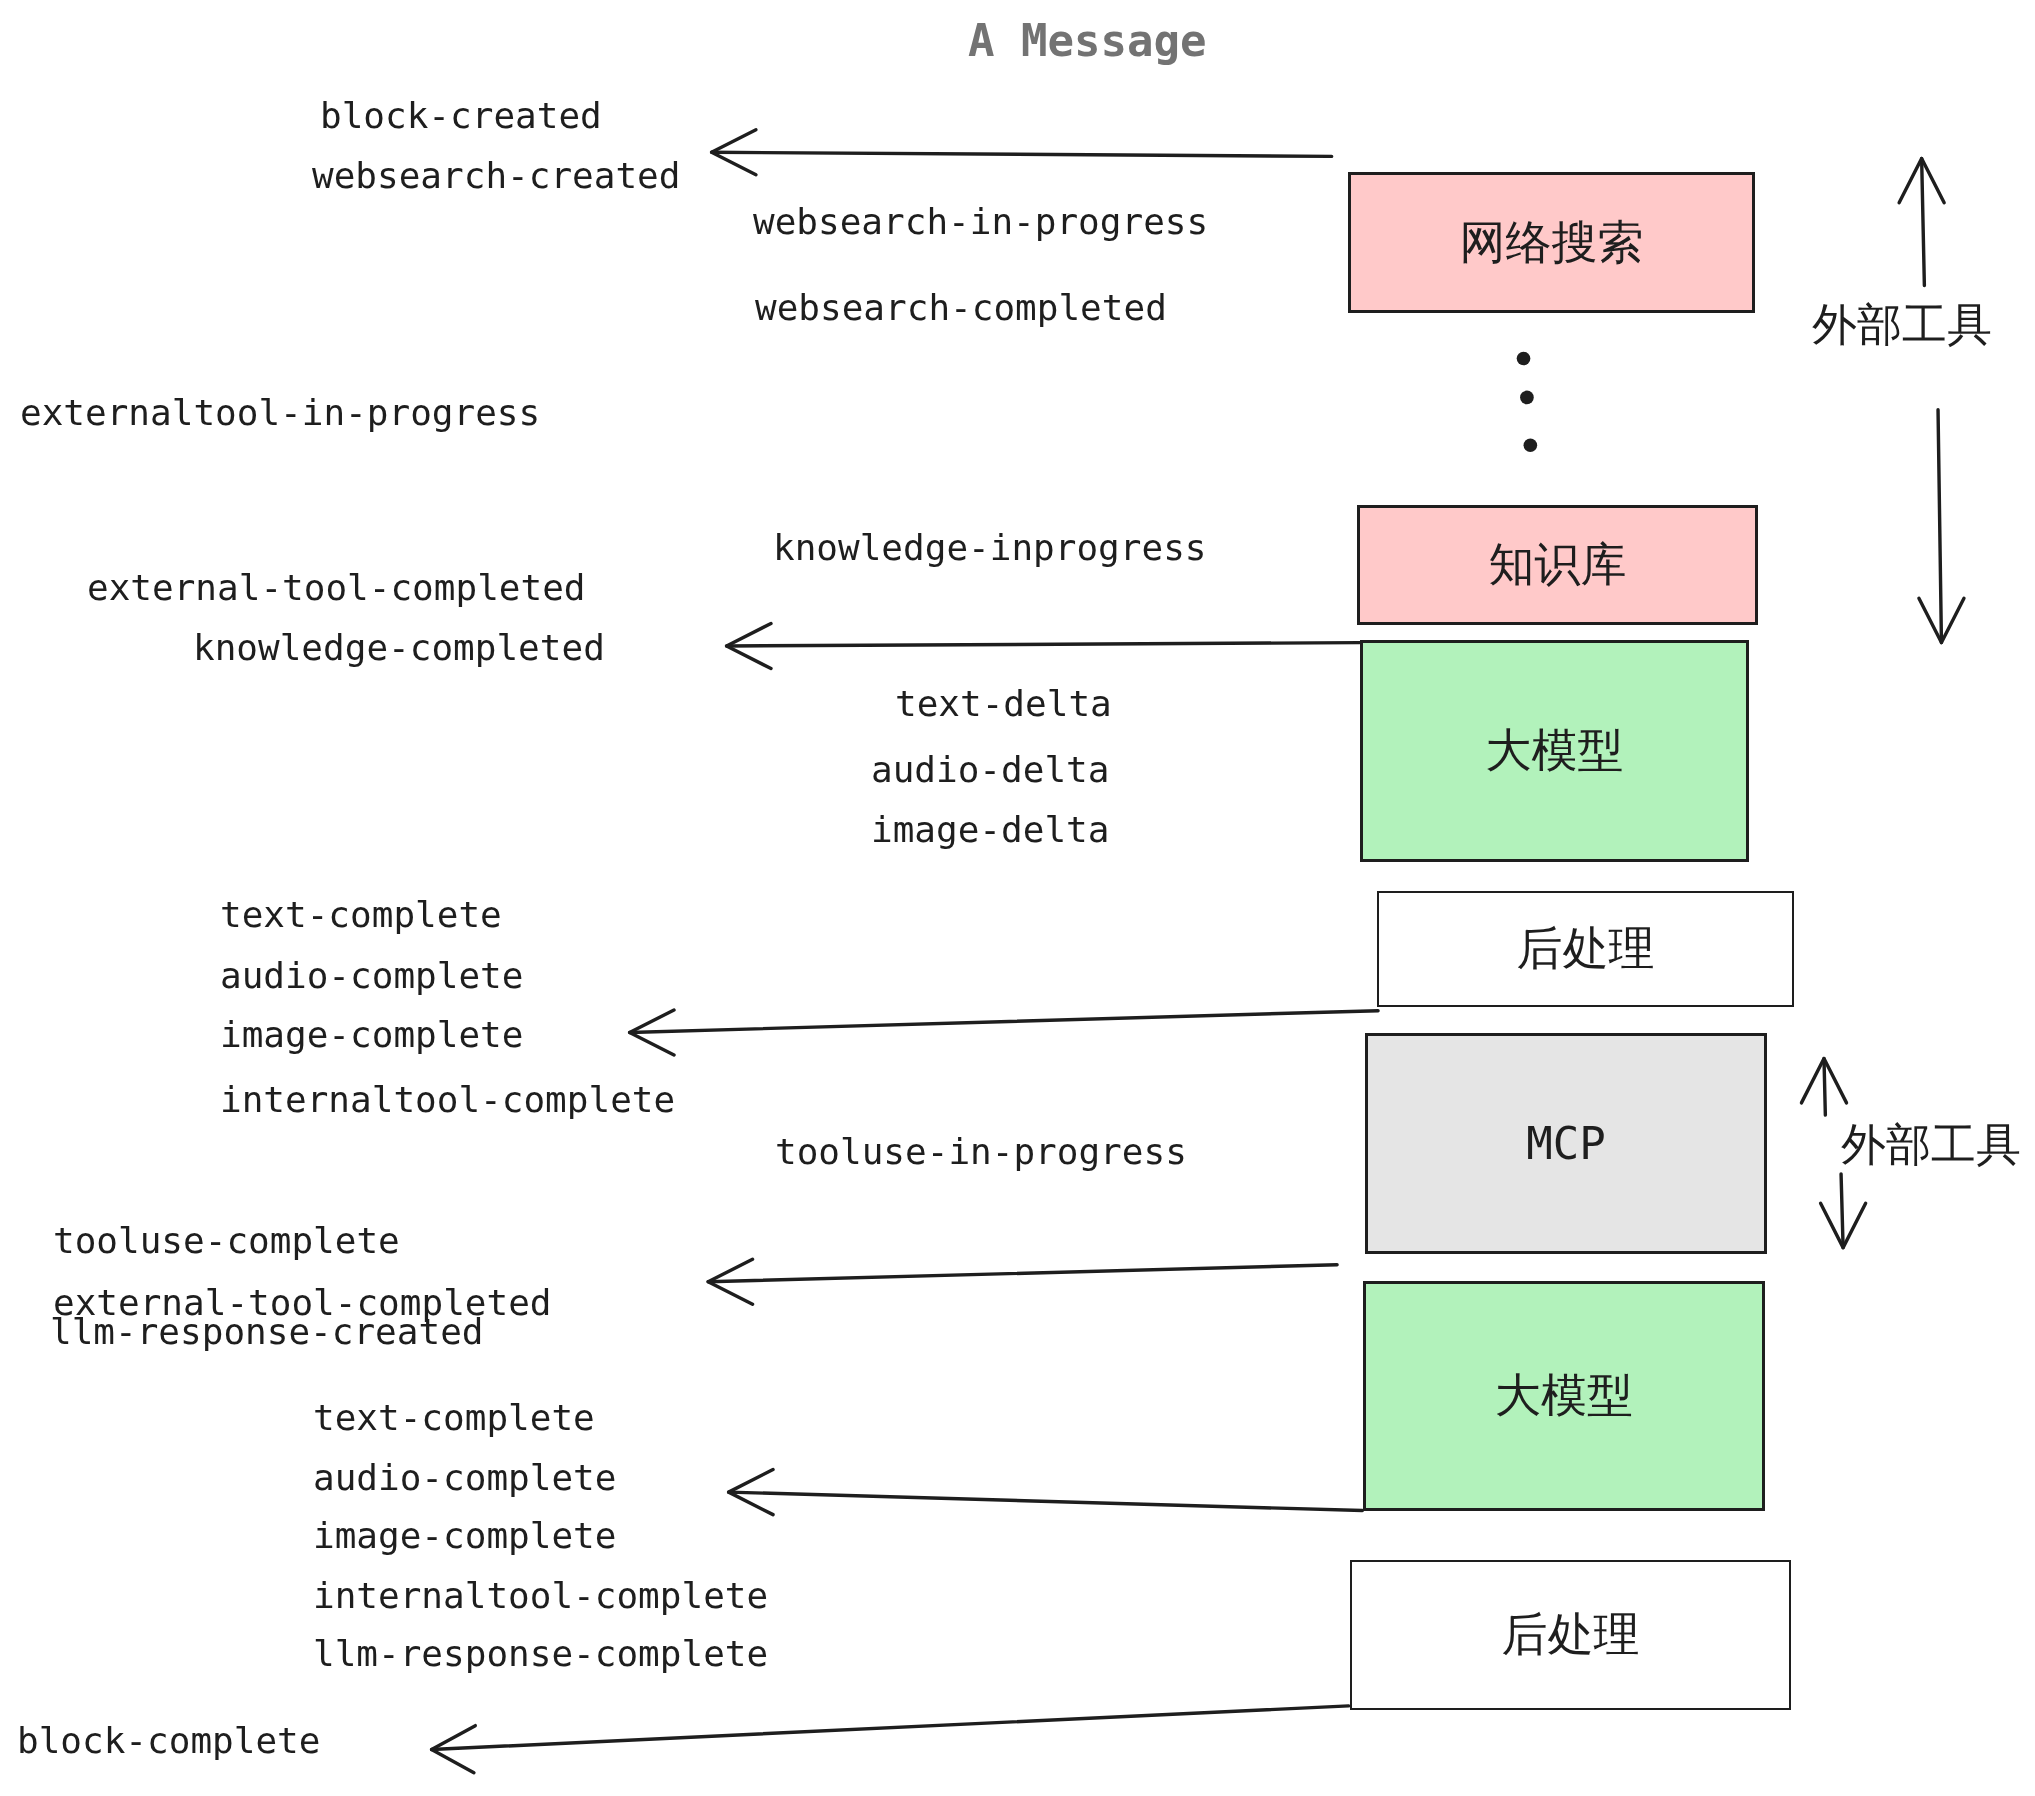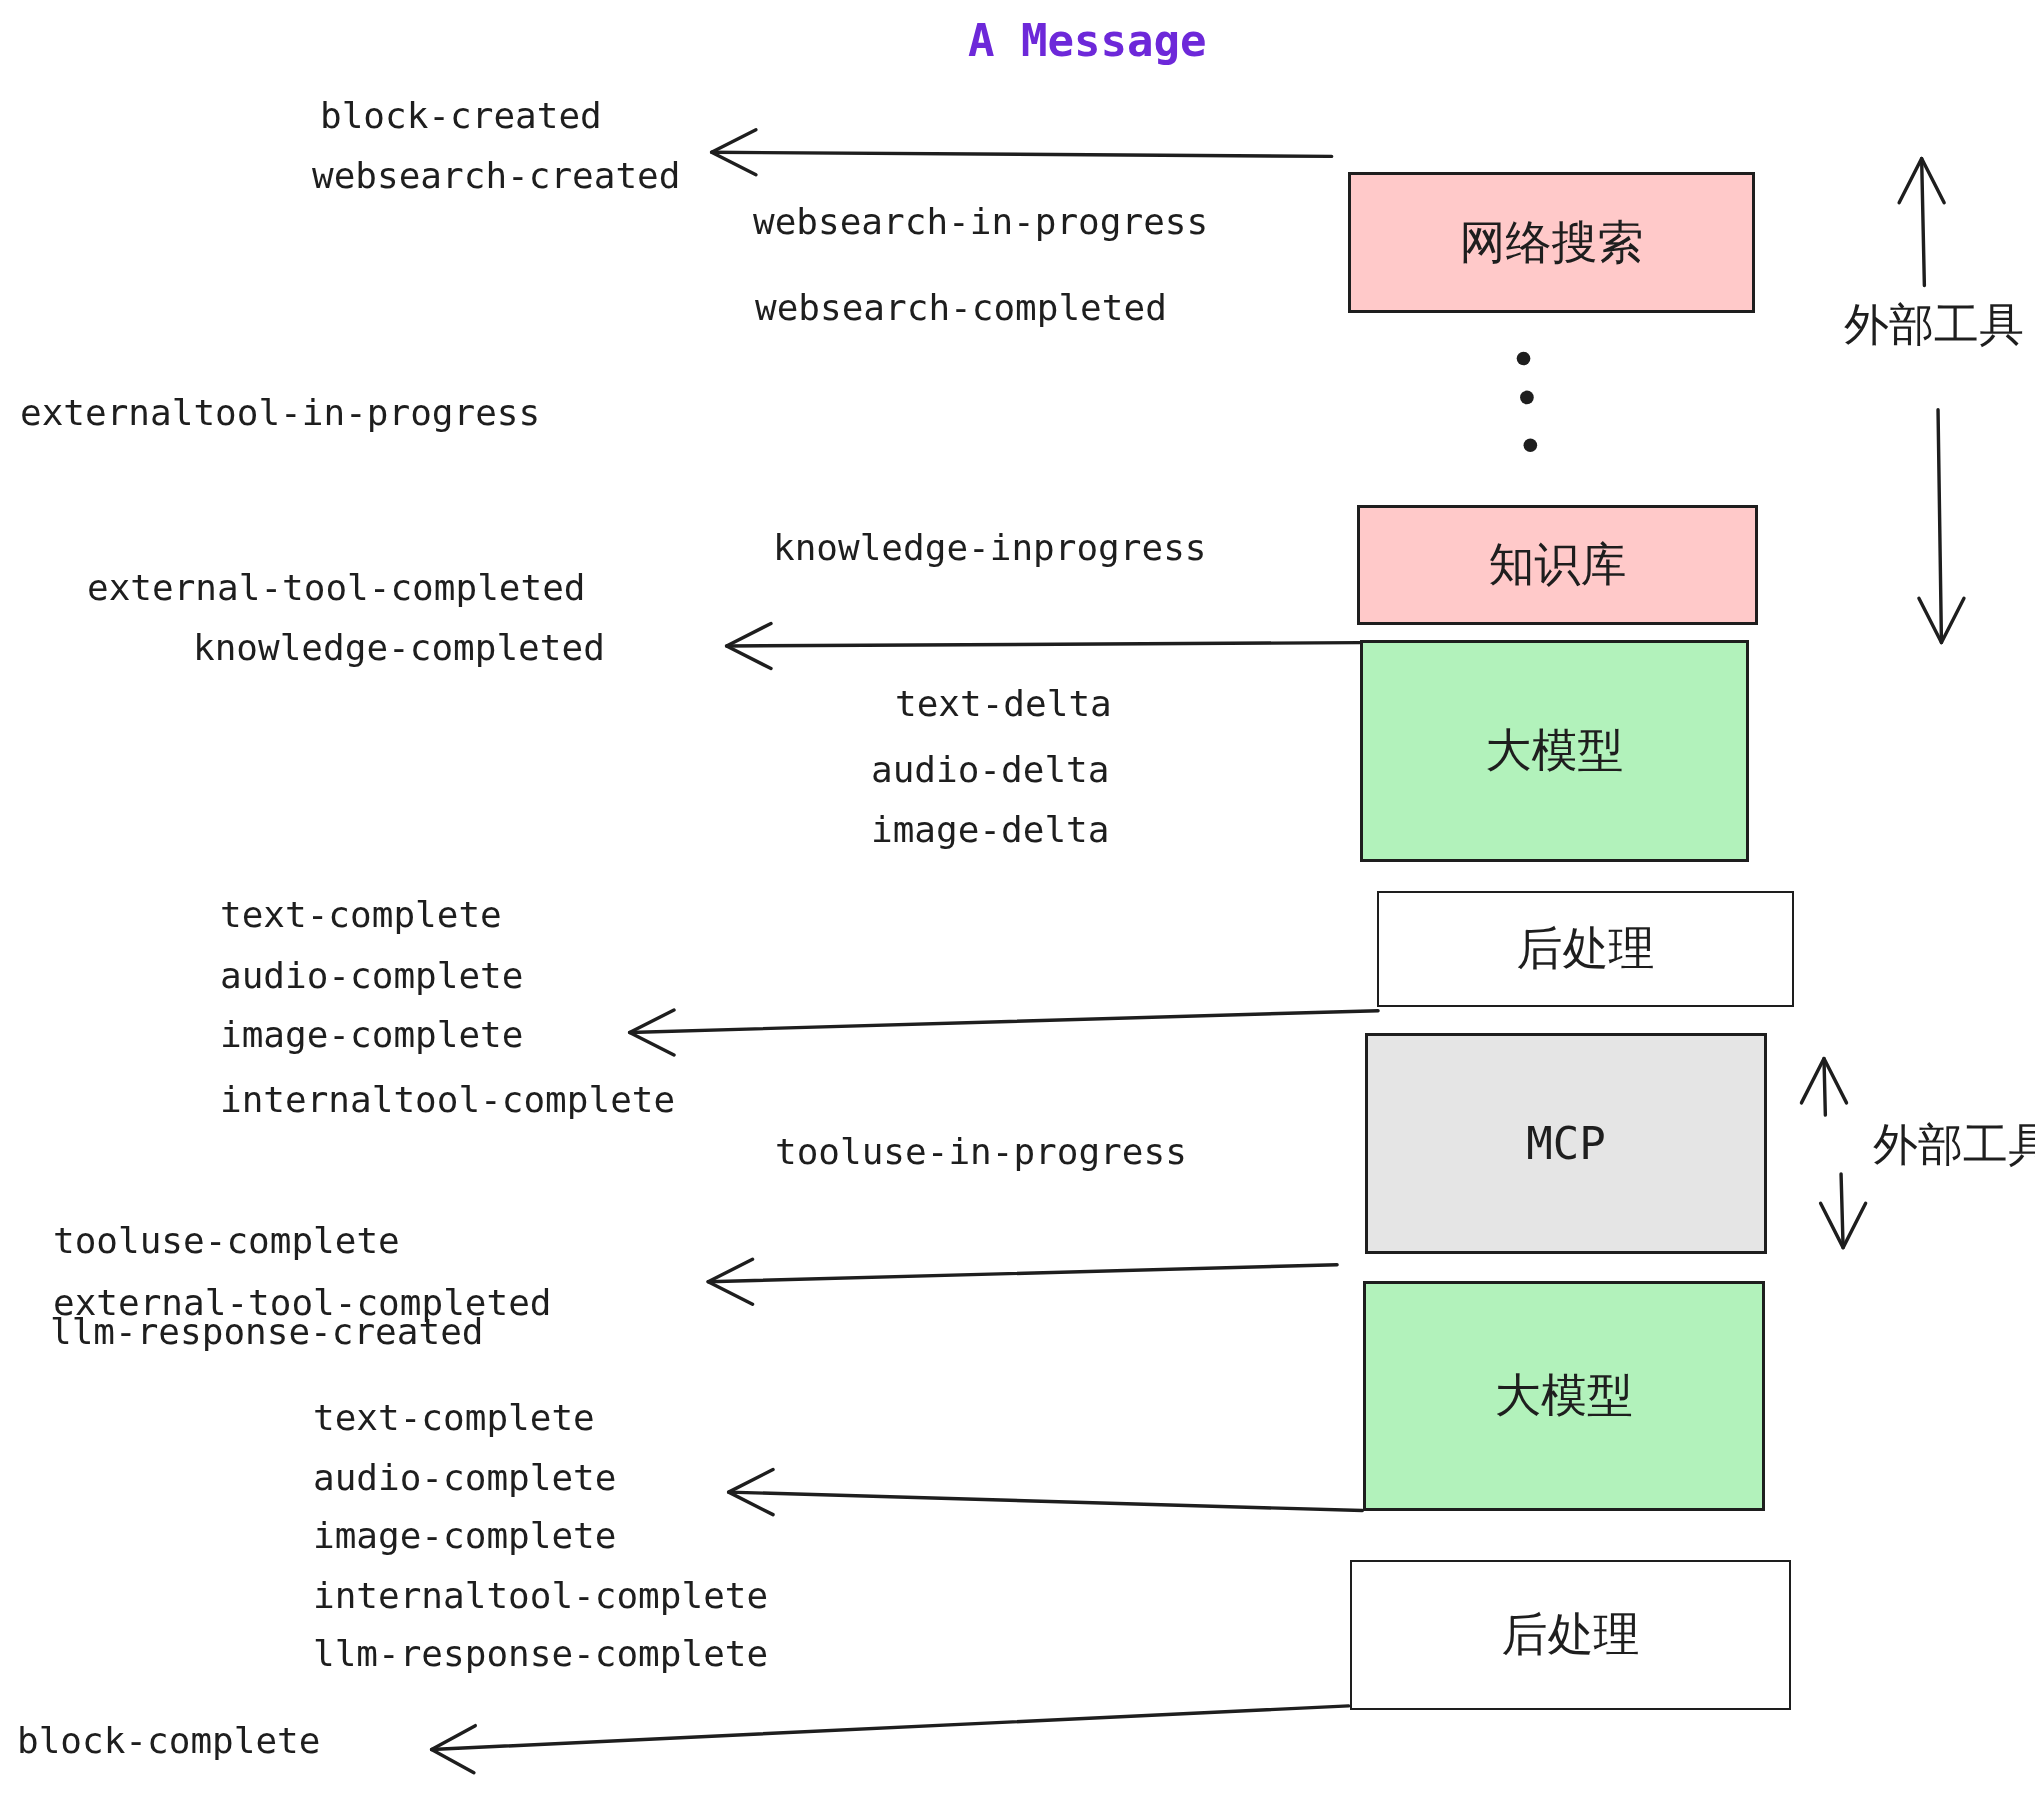--- a/index.html
+++ b/index.html
@@ -7,35 +7,35 @@
     width:2035px;height:1796px;position:relative;background:#ffffff;
     font-family:"DejaVu Sans Mono", monospace;overflow:hidden;
   }
   .ev{
     position:absolute;font-family:"DejaVu Sans Mono", monospace;
     font-size:36px;line-height:1.1;color:#1e1e1e;white-space:nowrap;
   }
   .title{
     position:absolute;left:968px;top:15px;
     font-family:"DejaVu Sans Mono", monospace;font-weight:bold;
-    font-size:44px;color:#6d28d9;white-space:nowrap;
+    font-size:44px;color:#737373;white-space:nowrap;
   }
   .box{
     position:absolute;box-sizing:border-box;border:3.4px solid #1e1e1e;
     display:flex;align-items:center;justify-content:center;
   }
   .box .lbl{
     font-family:Liberation Serif, serif;font-size:46px;color:#1e1e1e;white-space:nowrap;
   }
   .box .lbl.mono{
     font-family:"DejaVu Sans Mono", monospace;font-size:44px;font-weight:500;
   }
   .side{
     position:absolute;font-family:Liberation Serif, serif;
-    font-size:45px;color:#1e1e1e;white-space:nowrap;margin-left:32px;
+    font-size:45px;color:#1e1e1e;white-space:nowrap;
   }
   svg.overlay{position:absolute;left:0;top:0;width:2035px;height:1796px;}
 </style>
 </head>
 <body>
 
 <svg class="overlay" viewBox="0 0 2980 2630" xmlns="http://www.w3.org/2000/svg">
   <g stroke="#1e1e1e" stroke-width="5" fill="none" stroke-linecap="round" stroke-linejoin="round">
 
     <g>

